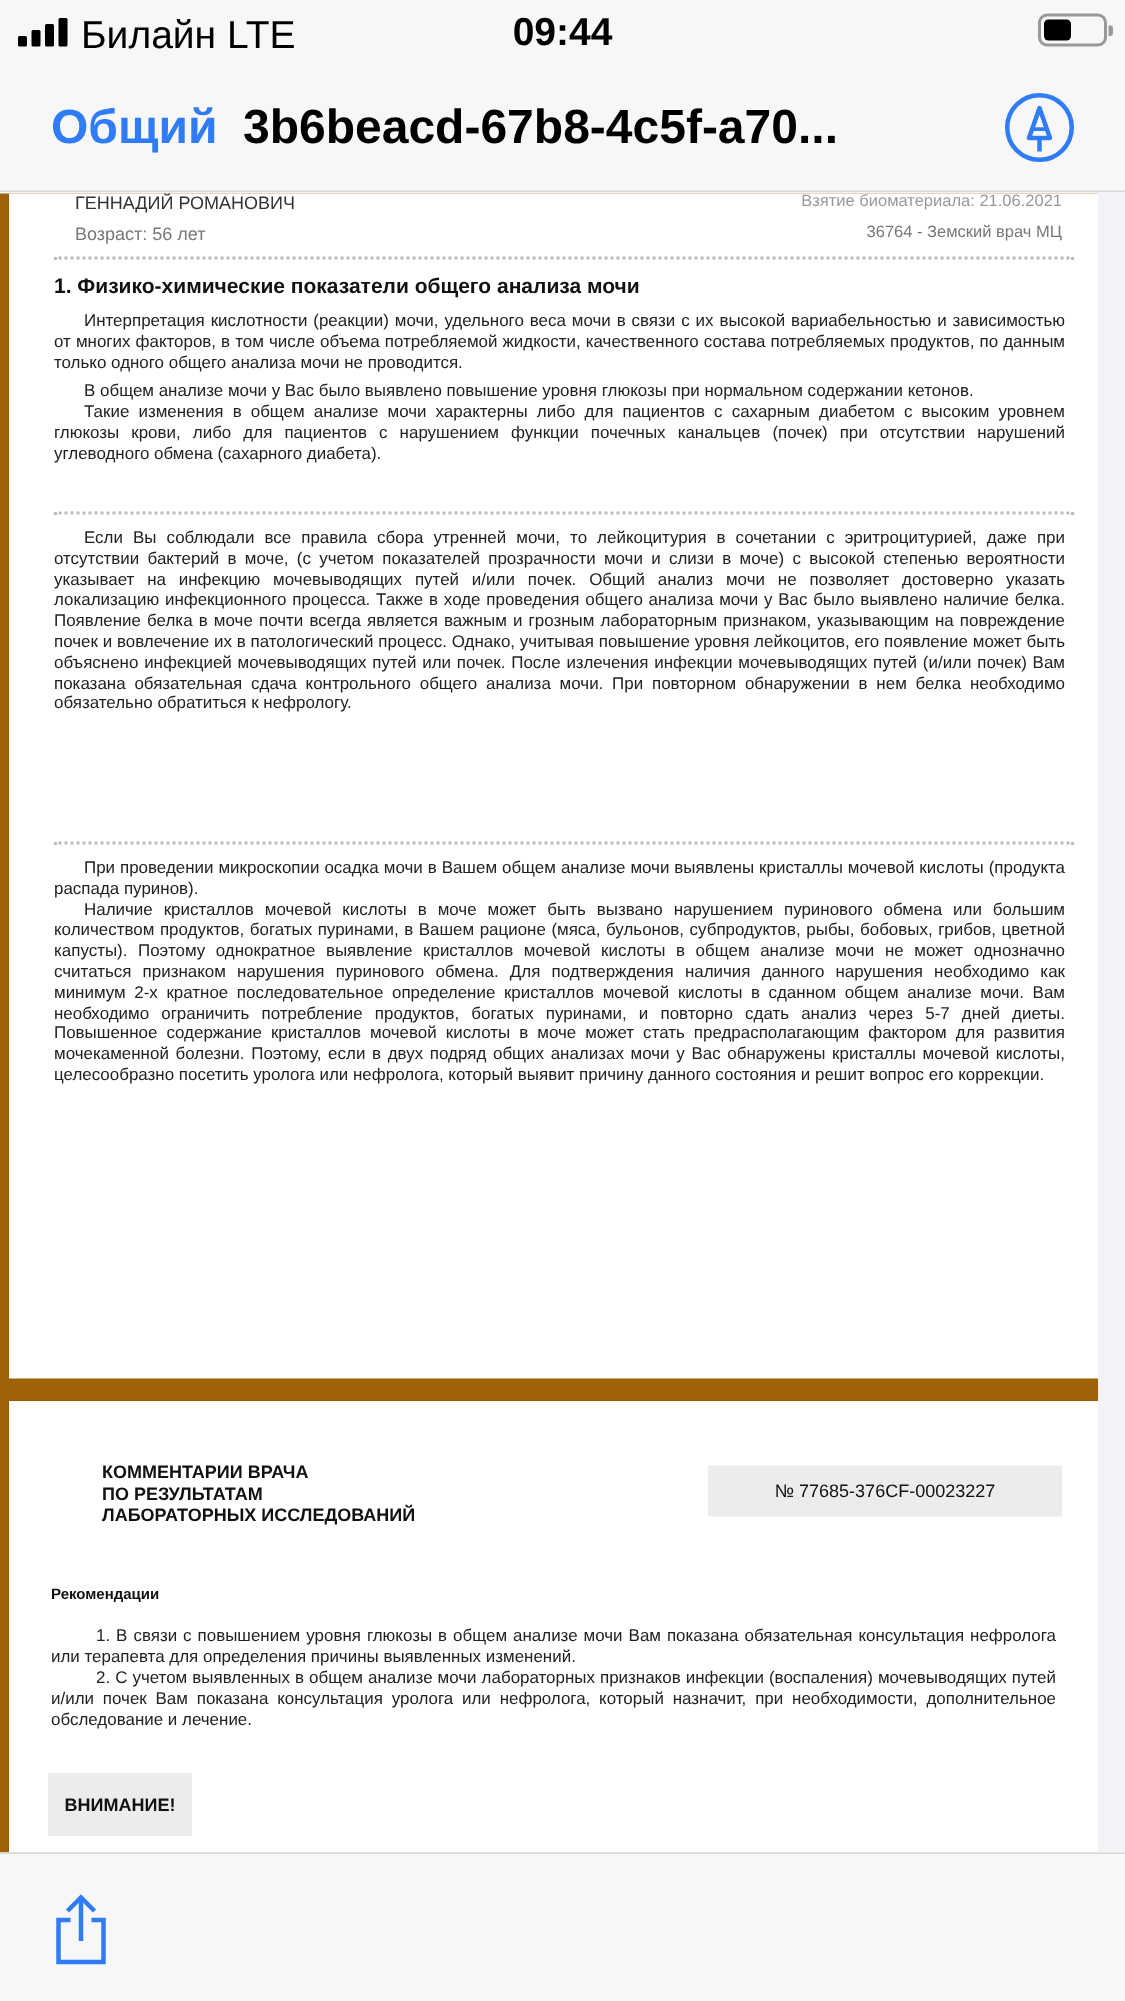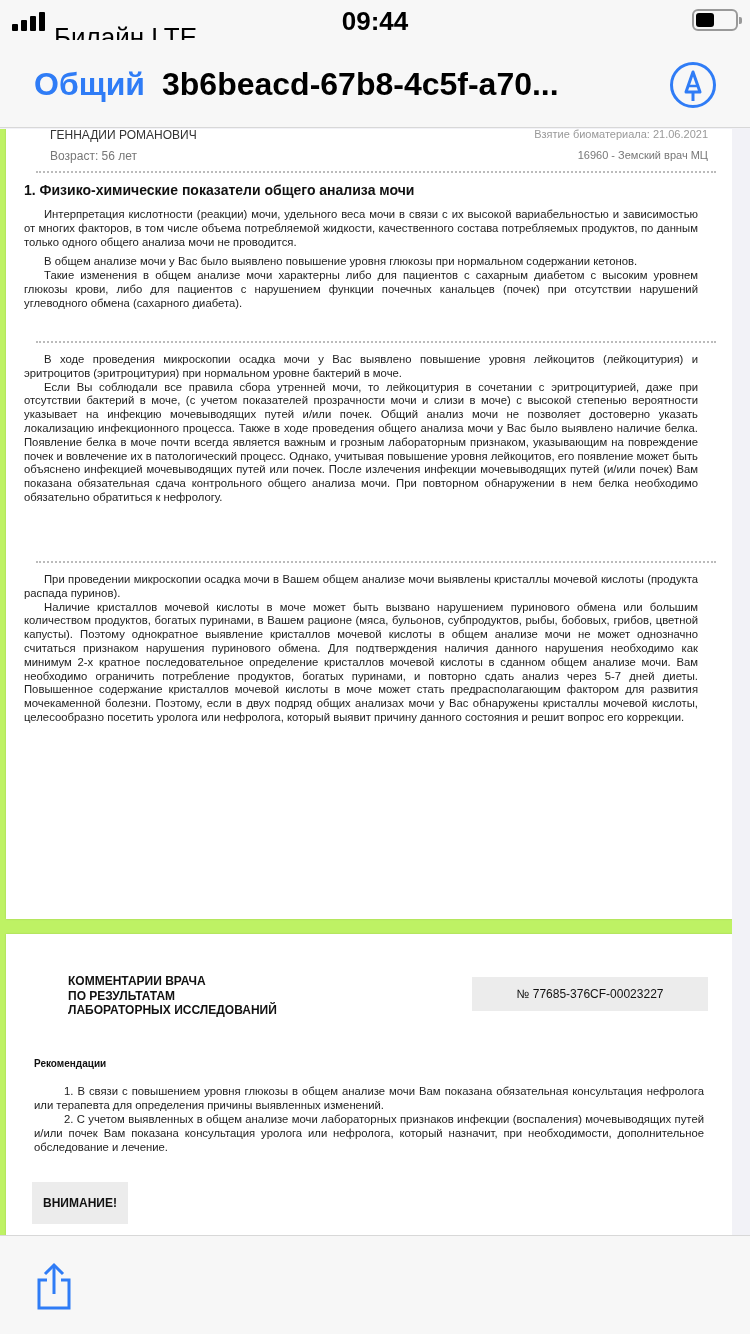--- a/index.html
+++ b/index.html
@@ -1,41 +1,41 @@
 <!DOCTYPE html>
 <html><head>
   <meta charset="utf-8">
   <style>
     * { box-sizing: border-box; margin: 0; padding: 0; }
     html, body { width: 750px; height: 1334px; overflow: hidden; background: #f2f2f7; font-family: "Liberation Sans", sans-serif; }
     .status-bar { position: absolute; top: 0; left: 0; width: 750px; height: 40px; background: #f7f7f7; }
     .signal { position: absolute; left: 12px; top: 11px; display: flex; align-items: flex-end; gap: 3px; height: 20px; }
     .signal span { display: block; width: 6px; background: #000; border-radius: 1px; }
-    .carrier { position: absolute; left: 54px; top: 22px; font-size: 26px; color: #000; }
+    .carrier { position: absolute; left: 54px; top: 8px; font-size: 26px; color: #000; }
     .clock { position: absolute; left: 0; right: 0; top: 6px; text-align: center; font-size: 26px; font-weight: bold; color: #000; }
     .battery { position: absolute; right: 12px; top: 9px; width: 46px; height: 22px; border: 2px solid #999; border-radius: 6px; }
     .battery .fill { position: absolute; left: 2px; top: 2px; width: 18px; height: 14px; background: #000; border-radius: 3px; }
     .battery .nub { position: absolute; right: -6px; top: 6px; width: 3px; height: 7px; background: #999; border-radius: 0 2px 2px 0; }
 
     .nav-bar { position: absolute; top: 40px; left: 0; width: 750px; height: 88px; background: #f7f7f7; border-bottom: 1px solid #d8d8d8; }
     .done { position: absolute; left: 34px; top: 26px; font-size: 32px; font-weight: bold; color: #2f7cf6; }
     .doc-title { position: absolute; left: 162px; top: 26px; font-size: 32px; font-weight: bold; color: #000; white-space: nowrap; }
     .markup-btn { position: absolute; left: 670px; top: 22px; width: 46px; height: 46px; border: 3px solid #2f7cf6; border-radius: 50%; }
 
-    .viewer { position: absolute; top: 129px; left: 0; width: 732px; height: 1106px; background: #bef264; overflow: hidden; padding-left: 27px; }
+    .viewer { position: absolute; top: 129px; left: 0; width: 732px; height: 1106px; background: #a16207; overflow: hidden; padding-left: 27px; }
     .page { position: absolute; left: 6px; width: 738px; background: #fff; box-shadow: 0 0 2px rgba(0,0,0,0.15); }
     .page1 { top: -10px; height: 800px; }
     .page2 { top: 805px; height: 320px; }
 
     .patient-name { position: absolute; left: 44px; top: 9px; font-size: 12px; color: #333; }
     .age { position: absolute; left: 44px; top: 30px; font-size: 12px; color: #777; }
     .sample-date { position: absolute; right: 36px; top: 9px; font-size: 11px; color: #999; }
     .lab-info { position: absolute; right: 36px; top: 30px; font-size: 11px; color: #777; }
 
-    .section { position: absolute; left: 18px; width: 674px; }
+    .section { position: absolute; left: 30px; width: 674px; }
     .section h2 { font-size: 14px; font-weight: bold; color: #111; margin-bottom: 10px; }
     .section p { font-size: 11.3px; line-height: 13.8px; color: #222; text-align: justify; text-indent: 20px; }
     .section p.gap { margin-top: 6px; }
     .sep { position: absolute; left: 30px; width: 680px; border-top: 2px dotted #bbb; }
 
     .comment-head { position: absolute; left: 62px; top: 40px; font-size: 12px; font-weight: bold; color: #111; line-height: 14.5px; }
     .order-box { position: absolute; left: 466px; top: 43px; width: 236px; height: 34px; background: #ececec; font-size: 12px; color: #111; display: flex; align-items: center; justify-content: center; }
     .rec-title { position: absolute; left: 28px; top: 124px; font-size: 10px; font-weight: bold; color: #111; }
     .rec-list { position: absolute; left: 28px; top: 150px; width: 670px; }
     .rec-list p { font-size: 11.3px; line-height: 14px; color: #222; text-align: justify; text-indent: 30px; }
@@ -73,33 +73,32 @@
       <line x1="20" y1="27" x2="20" y2="36" stroke="#2f7cf6" stroke-width="3"></line>
     </svg>
   </div>
 </div>
 
 <div class="viewer">
   <div class="page page1">
     <div class="patient-name">ГЕННАДИЙ РОМАНОВИЧ</div>
     <div class="age">Возраст: 56 лет</div>
     <div class="sample-date">Взятие биоматериала: 21.06.2021</div>
-    <div class="lab-info">16960 - Земский врач МЦ</div>
+    <div class="lab-info">36764 - Земский врач МЦ</div>
     <div class="sep" style="top:52px"></div>
 
     <div class="section" style="top:63px">
       <h2>1. Физико-химические показатели общего анализа мочи</h2>
       <p>Интерпретация кислотности (реакции) мочи, удельного веса мочи в связи с их высокой вариабельностью и зависимостью от многих факторов, в том числе объема потребляемой жидкости, качественного состава потребляемых продуктов, по данным только одного общего анализа мочи не проводится.</p>
       <p class="gap">В общем анализе мочи у Вас было выявлено повышение уровня глюкозы при нормальном содержании кетонов.</p>
       <p>Такие изменения в общем анализе мочи характерны либо для пациентов с сахарным диабетом с высоким уровнем глюкозы крови, либо для пациентов с нарушением функции почечных канальцев (почек) при отсутствии нарушений углеводного обмена (сахарного диабета).</p>
     </div>
     <div class="sep" style="top:222px"></div>
 
     <div class="section" style="top:234px">
-      <p>В ходе проведения микроскопии осадка мочи у Вас выявлено повышение уровня лейкоцитов (лейкоцитурия) и эритроцитов (эритроцитурия) при нормальном уровне бактерий в моче.</p>
       <p>Если Вы соблюдали все правила сбора утренней мочи, то лейкоцитурия в сочетании с эритроцитурией, даже при отсутствии бактерий в моче, (с учетом показателей прозрачности мочи и слизи в моче) с высокой степенью вероятности указывает на инфекцию мочевыводящих путей и/или почек. Общий анализ мочи не позволяет достоверно указать локализацию инфекционного процесса. Также в ходе проведения общего анализа мочи у Вас было выявлено наличие белка. Появление белка в моче почти всегда является важным и грозным лабораторным признаком, указывающим на повреждение почек и вовлечение их в патологический процесс. Однако, учитывая повышение уровня лейкоцитов, его появление может быть объяснено инфекцией мочевыводящих путей или почек. После излечения инфекции мочевыводящих путей (и/или почек) Вам показана обязательная сдача контрольного общего анализа мочи. При повторном обнаружении в нем белка необходимо обязательно обратиться к нефрологу.</p>
     </div>
     <div class="sep" style="top:442px"></div>
 
     <div class="section" style="top:454px">
       <p>При проведении микроскопии осадка мочи в Вашем общем анализе мочи выявлены кристаллы мочевой кислоты (продукта распада пуринов).</p>
       <p>Наличие кристаллов мочевой кислоты в моче может быть вызвано нарушением пуринового обмена или большим количеством продуктов, богатых пуринами, в Вашем рационе (мяса, бульонов, субпродуктов, рыбы, бобовых, грибов, цветной капусты). Поэтому однократное выявление кристаллов мочевой кислоты в общем анализе мочи не может однозначно считаться признаком нарушения пуринового обмена. Для подтверждения наличия данного нарушения необходимо как минимум 2-х кратное последовательное определение кристаллов мочевой кислоты в сданном общем анализе мочи. Вам необходимо ограничить потребление продуктов, богатых пуринами, и повторно сдать анализ через 5-7 дней диеты. Повышенное содержание кристаллов мочевой кислоты в моче может стать предрасполагающим фактором для развития мочекаменной болезни. Поэтому, если в двух подряд общих анализах мочи у Вас обнаружены кристаллы мочевой кислоты, целесообразно посетить уролога или нефролога, который выявит причину данного состояния и решит вопрос его коррекции.</p>
     </div>
   </div>
 

